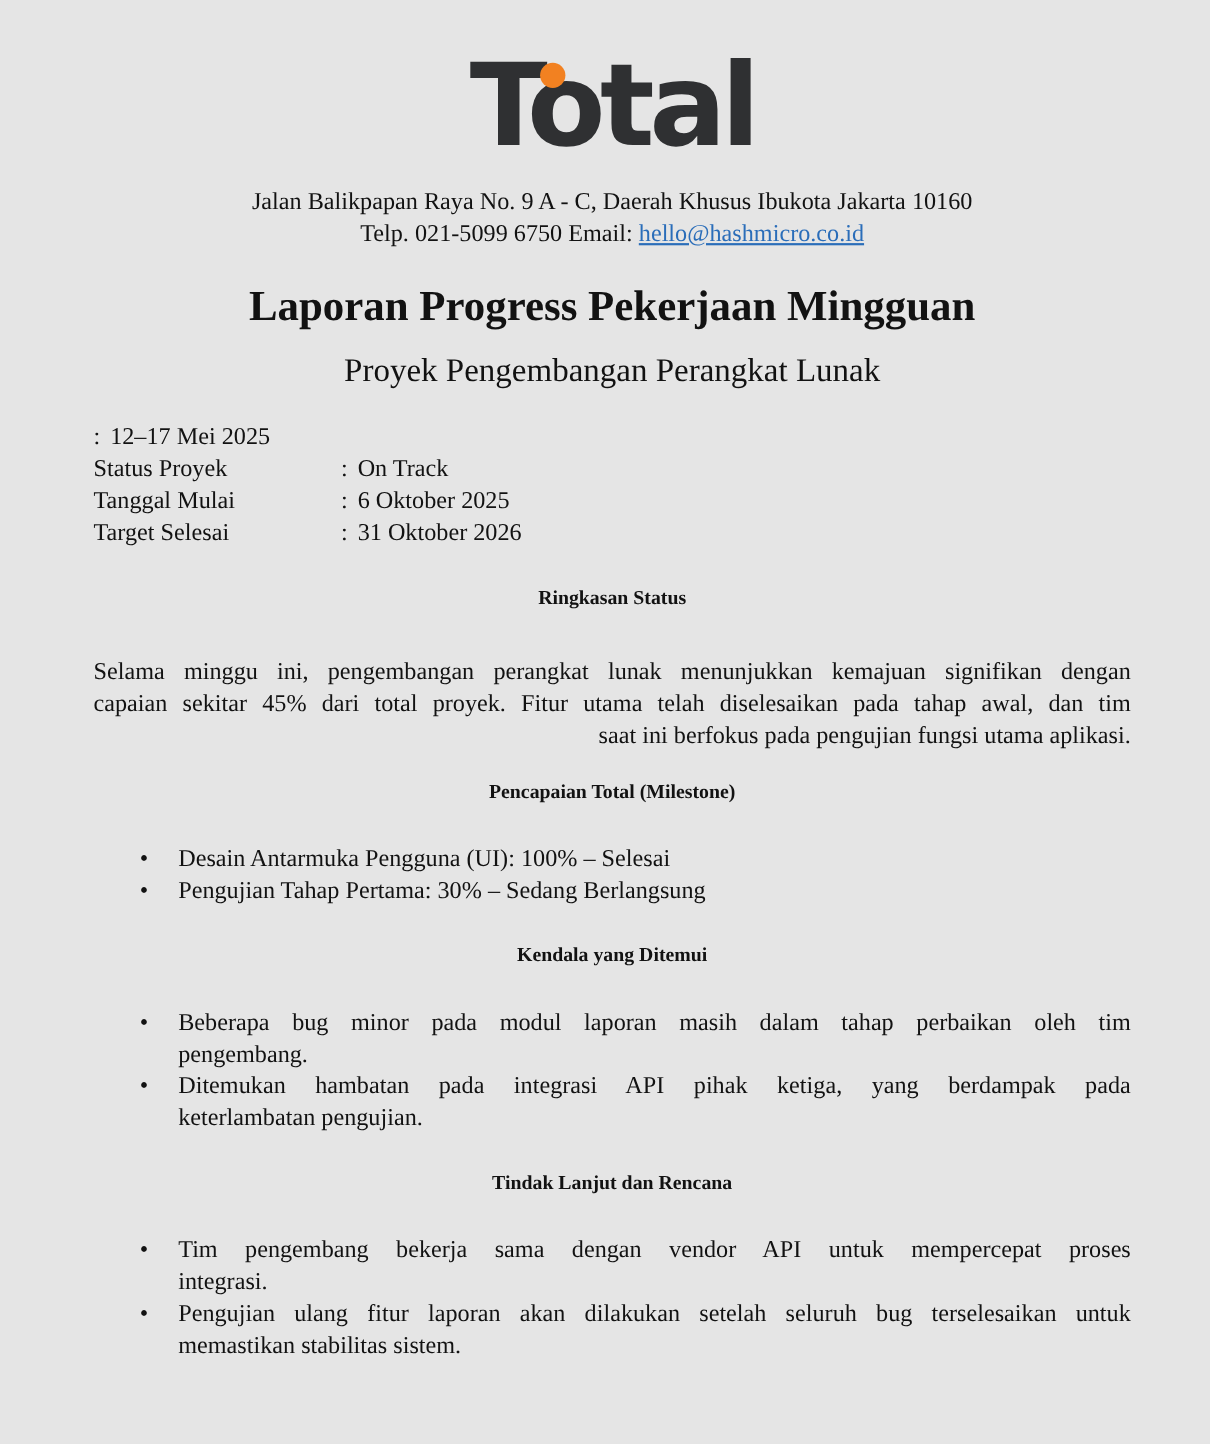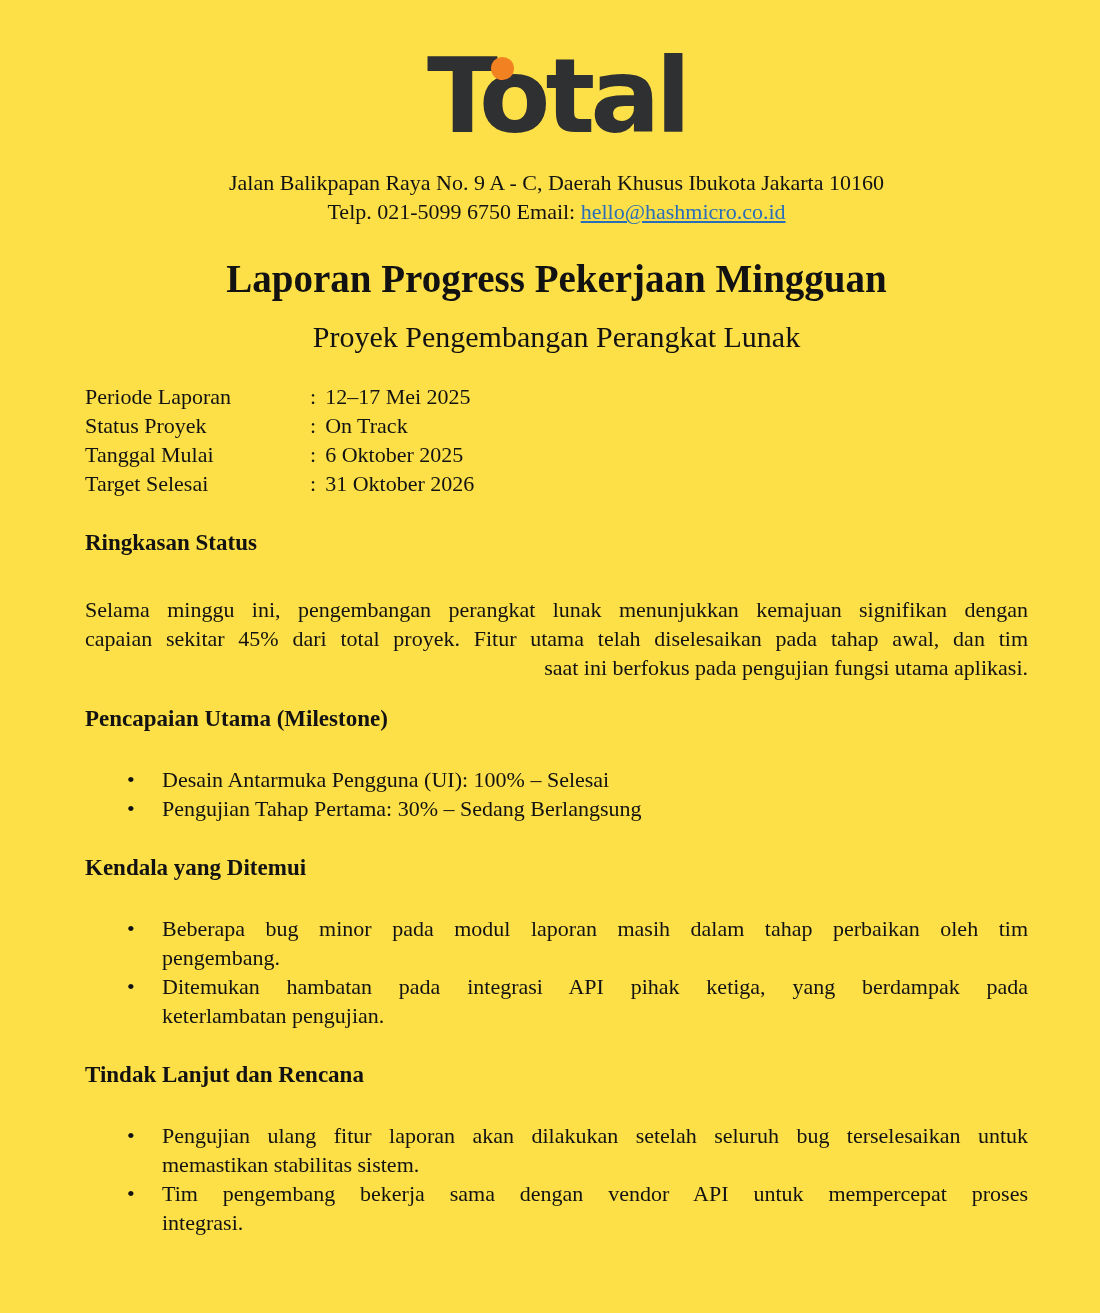--- a/index.html
+++ b/index.html
@@ -2,21 +2,21 @@
 <html><head>
 <meta charset="utf-8">
 <style>
   * { box-sizing: border-box; }
   html, body { margin: 0; padding: 0; background: #ffffff; }
 
   .page {
     position: relative;
     width: 1100px;
     height: 1313px;
-    background: #fde047;
+    background: #e5e5e5;
     color: #121212;
     font-family: "Liberation Serif", "DejaVu Serif", serif;
     font-size: 22px;
     line-height: 29px;
     padding: 48px 72px 0 85px;
     overflow: hidden;
   }
 
   
   .header-center { text-align: center; }
@@ -69,23 +69,24 @@
   .info-row { display: flex; }
   .info-label { flex: 0 0 225px; width: 225px; }
   .info-sep { flex: 0 0 auto; }
   .info-value { margin-left: 9px; }
 
   
   .sec { margin-top: 30px; }
   .sec-tight { margin-top: 22px; }
   .sec h2 {
     margin: 0;
-    font-size: 23px;
+    font-size: 18px;
     line-height: 30px;
     font-weight: bold;
+    text-align: center;
   }
   .para { margin: 37px 0 0; text-align: right; }
   .bl { display: block; }
   .stretch { text-align-last: justify; }
 
   ul.bullets {
     margin: 31px 0 0;
     padding: 0;
     list-style: none;
   }
@@ -109,21 +110,20 @@
     </div>
     <p class="addr">Jalan Balikpapan Raya No. 9 A - C, Daerah Khusus Ibukota Jakarta 10160</p>
     <p class="contact"><span>Telp. 021-5099 6750 Email: </span><a class="email">hello@hashmicro.co.id</a></p>
   </div>
 
   <h1 class="title">Laporan Progress Pekerjaan Mingguan</h1>
   <p class="subtitle">Proyek Pengembangan Perangkat Lunak</p>
 
   <div class="info">
     <div class="info-row">
-      <span class="info-label">Periode Laporan</span>
       <span class="info-sep">:</span>
       <span class="info-value">12–17 Mei 2025</span>
     </div>
     <div class="info-row">
       <span class="info-label">Status Proyek</span>
       <span class="info-sep">:</span>
       <span class="info-value">On Track</span>
     </div>
     <div class="info-row">
       <span class="info-label">Tanggal Mulai</span>
@@ -140,21 +140,21 @@
   <section class="sec">
     <h2>Ringkasan Status</h2>
     <p class="para">
       <span class="bl stretch">Selama minggu ini, pengembangan perangkat lunak menunjukkan kemajuan signifikan dengan</span>
       <span class="bl stretch">capaian sekitar 45% dari total proyek. Fitur utama telah diselesaikan pada tahap awal, dan tim</span>
       <span class="bl">saat ini berfokus pada pengujian fungsi utama aplikasi.</span>
     </p>
   </section>
 
   <section class="sec sec-tight">
-    <h2>Pencapaian Utama (Milestone)</h2>
+    <h2>Pencapaian Total (Milestone)</h2>
     <ul class="bullets">
       <li>
         <span class="bl">Desain Antarmuka Pengguna (UI): 100% – Selesai</span>
       </li>
       <li>
         <span class="bl">Pengujian Tahap Pertama: 30% – Sedang Berlangsung</span>
       </li>
     </ul>
   </section>
 
@@ -169,23 +169,23 @@
         <span class="bl stretch">Ditemukan hambatan pada integrasi API pihak ketiga, yang berdampak pada</span>
         <span class="bl">keterlambatan pengujian.</span>
       </li>
     </ul>
   </section>
 
   <section class="sec">
     <h2>Tindak Lanjut dan Rencana</h2>
     <ul class="bullets">
       <li>
+        <span class="bl stretch">Tim pengembang bekerja sama dengan vendor API untuk mempercepat proses</span>
+        <span class="bl">integrasi.</span>
+      </li>
+      <li>
         <span class="bl stretch">Pengujian ulang fitur laporan akan dilakukan setelah seluruh bug terselesaikan untuk</span>
         <span class="bl">memastikan stabilitas sistem.</span>
-      </li>
-      <li>
-        <span class="bl stretch">Tim pengembang bekerja sama dengan vendor API untuk mempercepat proses</span>
-        <span class="bl">integrasi.</span>
       </li>
     </ul>
   </section>
 
 </div>
 
 </body></html>

